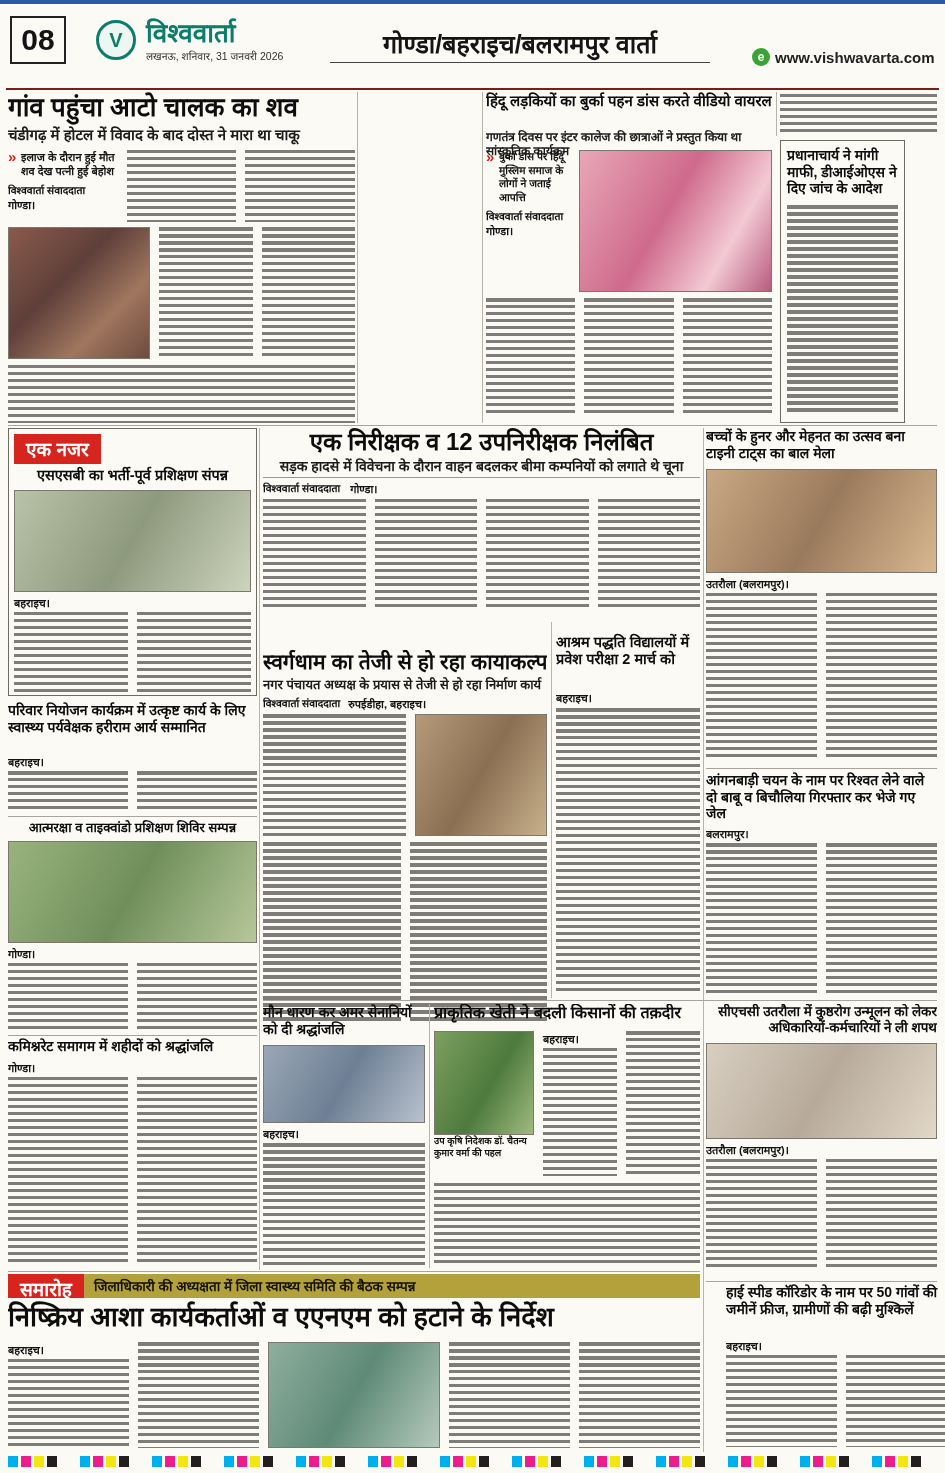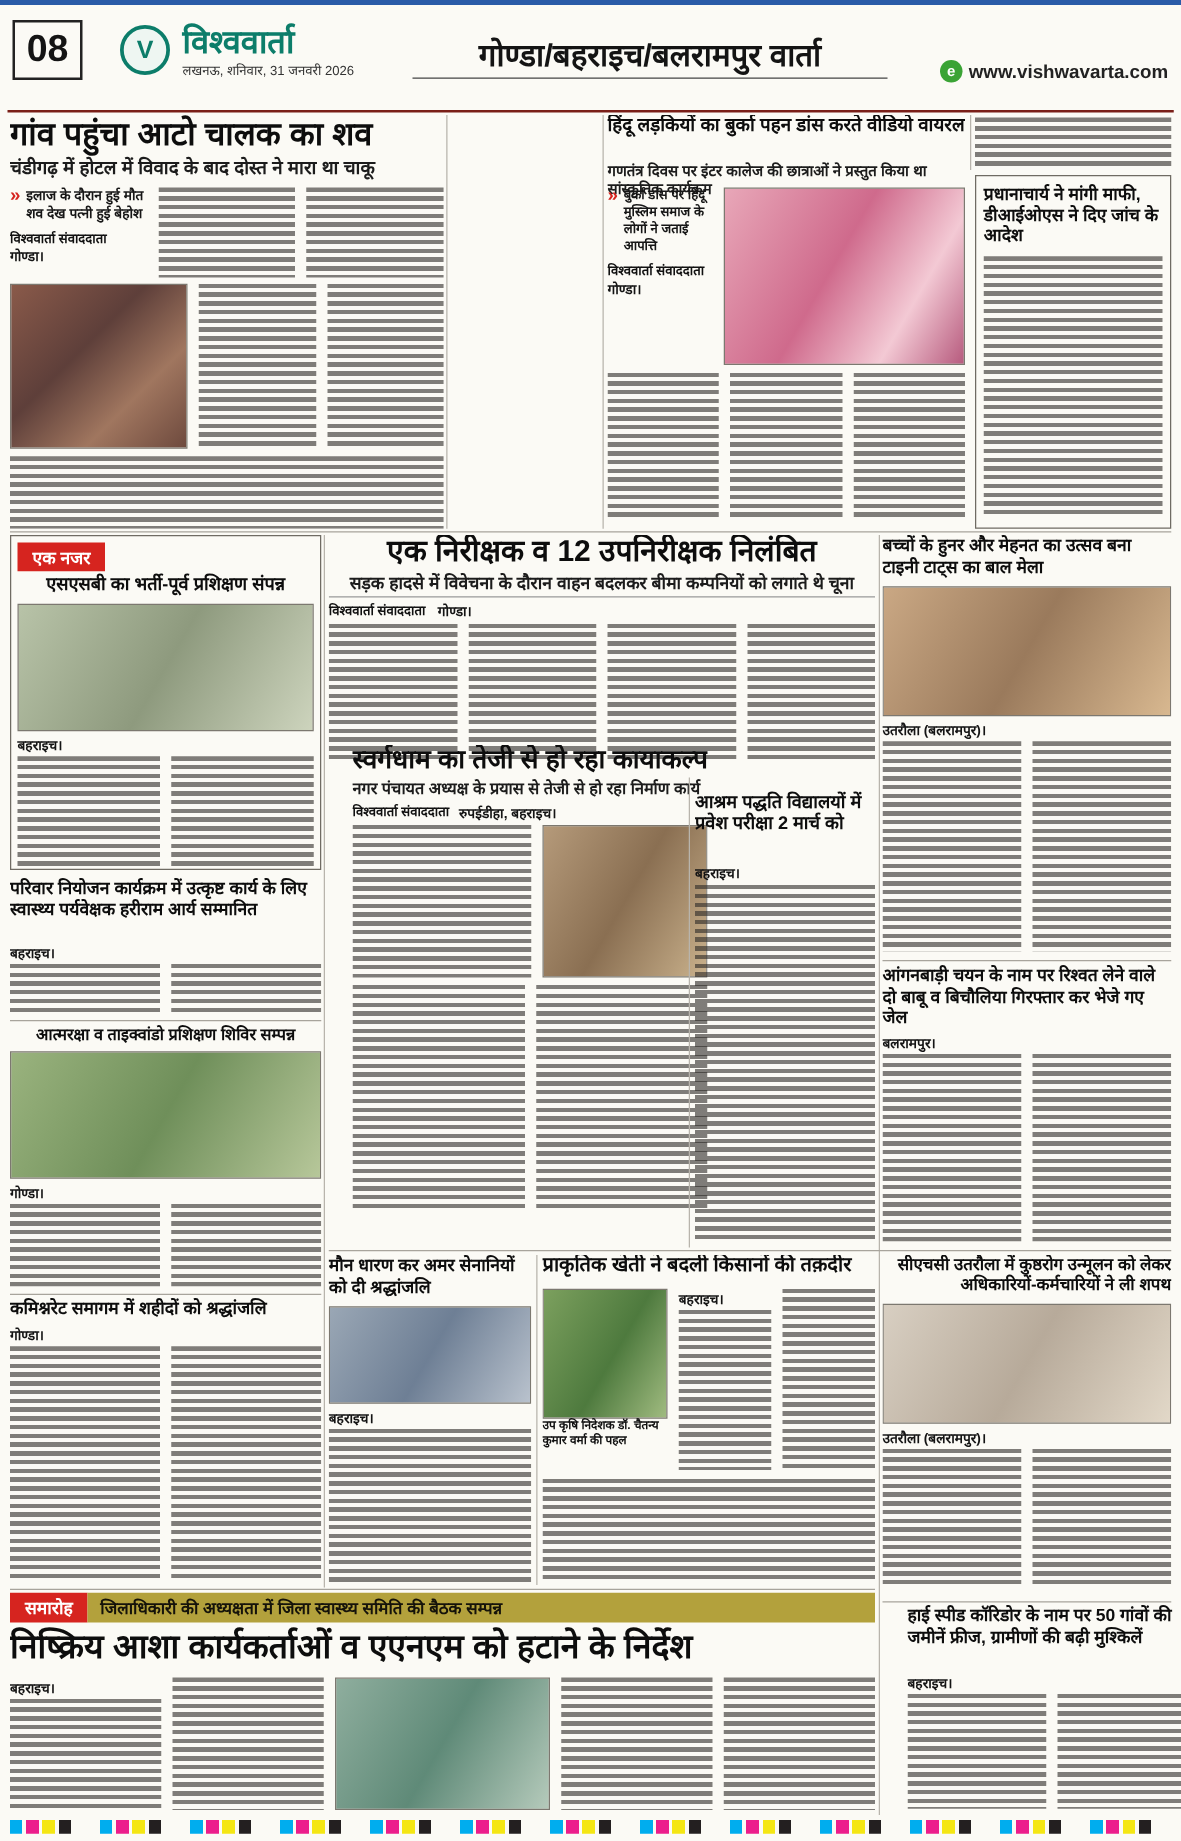--- a/index.html
+++ b/index.html
@@ -18,21 +18,21 @@
             rgba(44,41,38,.60) 0px, rgba(44,41,38,.60) 3.5px,
             rgba(0,0,0,0) 3.5px, rgba(0,0,0,0) 7px); }
   .cols { display:flex; gap:9px; }
   .cols > .ftext, .cols > .colbox { flex:1; }
   .photo { border:1px solid #7c7870; }
   .bullet { position:relative; padding-left:13px; font-weight:bold;
             font-size:11px; line-height:1.3; color:#161616; }
   .bullet::before { content:"»"; position:absolute; left:0; top:-3px;
                     color:#d6241f; font-size:15px; }
   .red-label { background:#d6241f; color:#fff; font-weight:bold;
-               font-size:14px; padding:2px 12px; display:inline-block; }
+               font-size:19px; padding:2px 12px; display:inline-block; }
   .kicker { background:#b3a13c; color:#15130a; font-weight:bold;
             font-size:13.5px; padding:3px 10px; display:inline-block; }
   .vr { position:absolute; width:1px; background:#b8b4ac; }
   .hr { position:absolute; height:1px; background:#a8a49c; }
   .box { border:1.5px solid #6f6b63; background:#fbfaf5; }
   .nw { white-space:nowrap; }
   
   .top-rule { left:0; top:0; width:945px; height:4px; background:#2a5ba8; }
   .hdr-red  { left:6px; top:88px; width:933px; height:2px; background:#7a1f18; }
   .pgnum { left:10px; top:16px; width:56px; height:48px; border:2px solid #222;
@@ -107,21 +107,21 @@
       <div class="colbox photo" style="background:linear-gradient(120deg,#e8a7b8,#cf6a8c 45%,#f3c9d4 75%,#b75b7e);"></div>
     </div>
     <div class="cols" style="height:118px; margin-top:6px;">
       <div class="ftext"></div>
       <div class="ftext"></div>
       <div class="ftext"></div>
     </div>
   </div>
 
   <div class="blk ftext" style="left:780px; top:94px; width:157px; height:42px;"></div>
-  <div class="blk box" style="left:780px; top:140px; width:157px; height:283px; padding:6px;">
+  <div class="blk box" style="left:780px; top:140px; width:125px; height:283px; padding:6px;">
     <div class="hl" style="font-size:14px; height:54px;">प्रधानाचार्य ने मांगी माफी, डीआईओएस ने दिए जांच के आदेश</div>
     <div class="ftext" style="height:208px; margin-top:4px;"></div>
   </div>
 
   <div class="blk box" style="left:8px; top:428px; width:249px; height:268px; padding:5px;">
     <div class="red-label">एक नजर</div>
     <div class="hl" style="font-size:14.5px; text-align:center; height:20px; margin-top:3px;">एसएसबी का भर्ती-पूर्व प्रशिक्षण संपन्न</div>
     <div class="photo" style="height:102px; margin-top:3px; background:linear-gradient(120deg,#b8c3a8,#8e9a7e 50%,#cdd4bd);"></div>
     <div class="dl" style="margin-top:3px;">बहराइच।</div>
     <div class="cols" style="height:92px; margin-top:2px;">
@@ -148,21 +148,21 @@
   <div class="blk" style="left:706px; top:428px; width:231px; height:338px;">
     <div class="hl" style="font-size:14px; height:38px;">बच्चों के हुनर और मेहनत का उत्सव बना टाइनी टाट्स का बाल मेला</div>
     <div class="photo" style="height:104px; margin-top:3px; background:linear-gradient(120deg,#caa884,#9a7a5c 50%,#d8b890);"></div>
     <div class="dl" style="margin-top:3px;">उतरौला (बलरामपुर)।</div>
     <div class="cols" style="height:168px; margin-top:2px;">
       <div class="ftext"></div>
       <div class="ftext"></div>
     </div>
   </div>
 
-  <div class="blk" style="left:263px; top:596px; width:284px; height:378px;margin-left:19px;">
+  <div class="blk" style="left:263px; top:650px; width:284px; height:378px;">
     <div class="hl nw" style="font-size:21px; height:27px;">स्वर्गधाम का तेजी से हो रहा कायाकल्प</div>
     <div class="sub" style="font-size:13px; height:17px;">नगर पंचायत अध्यक्ष के प्रयास से तेजी से हो रहा निर्माण कार्य</div>
     <div style="display:flex; gap:8px; height:14px; margin-top:2px;">
       <span class="by">विश्ववार्ता संवाददाता</span>
       <span class="dl">रुपईडीहा, बहराइच।</span>
     </div>
     <div class="cols" style="height:122px; margin-top:4px;">
       <div class="ftext"></div>
       <div class="colbox photo" style="max-width:132px; min-width:132px; background:linear-gradient(120deg,#b59a7a,#8a6f52 50%,#c9b18c);"></div>
     </div>

